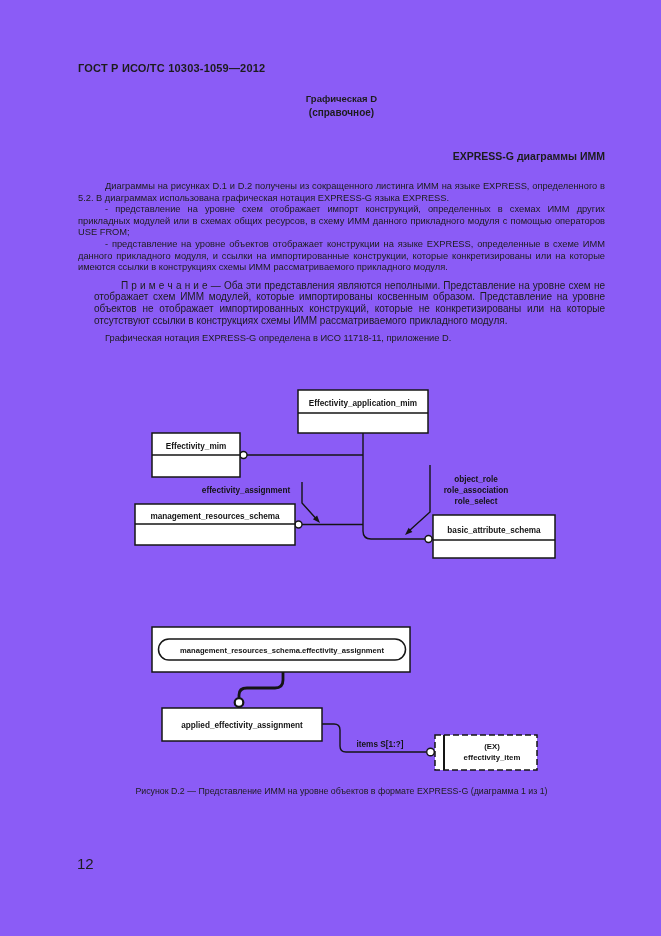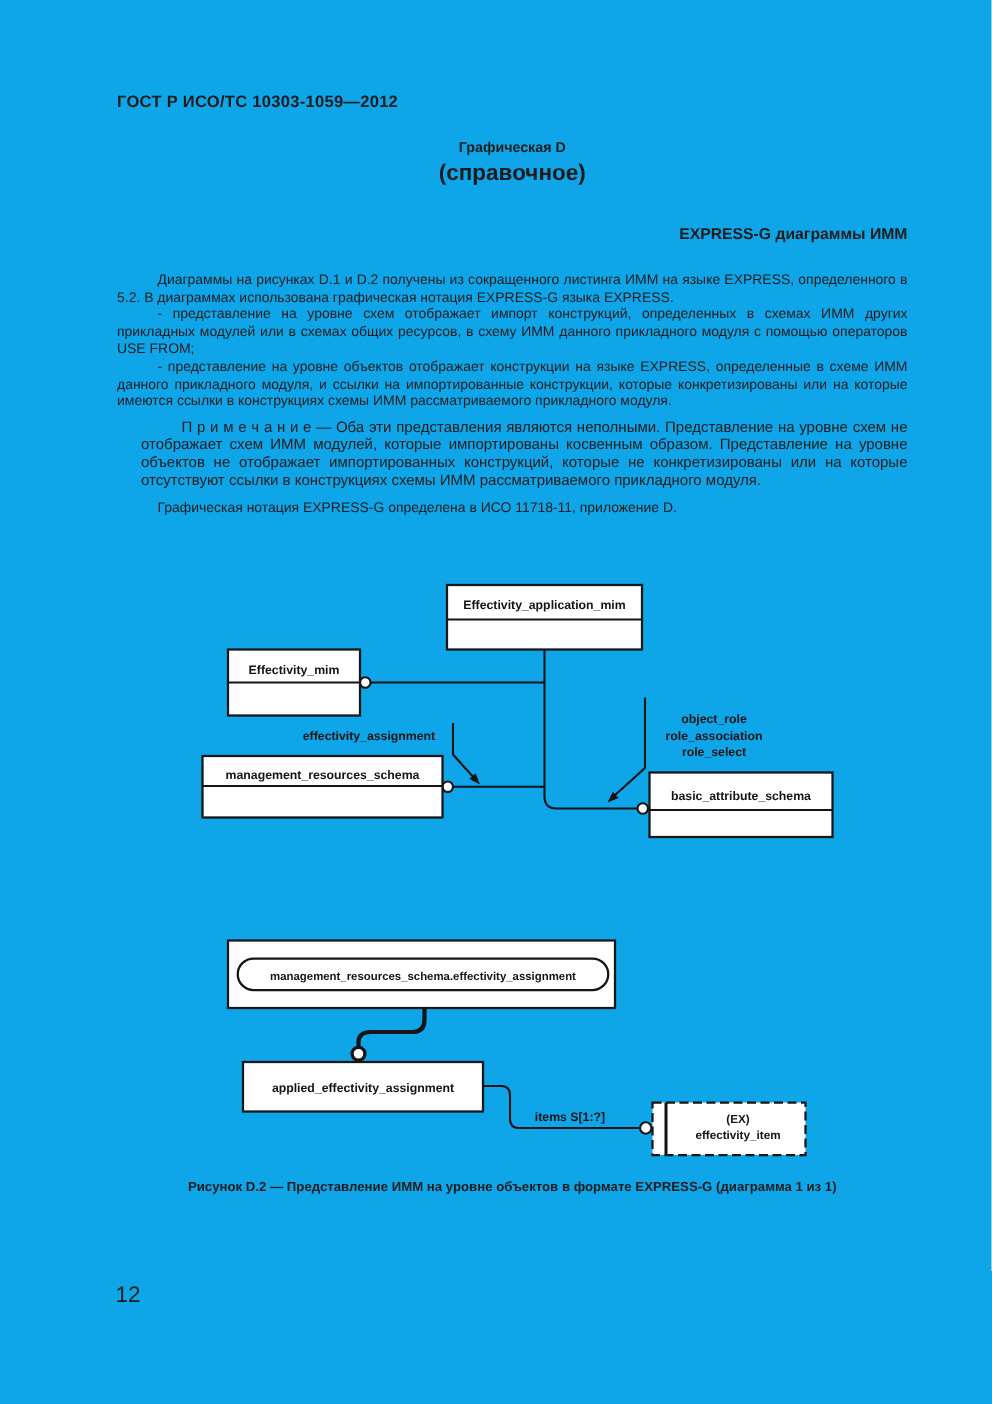--- a/index.html
+++ b/index.html
@@ -1,20 +1,20 @@
 <!DOCTYPE html>
 <html><head>
 <meta charset="utf-8">
 <style>
   html, body { margin: 0; padding: 0; background: #ffffff; }
   .page {
     position: relative;
     width: 661px;
     height: 936px;
-    background: #0ea5e9;
+    background: #8b5cf6;
     font-family: "Liberation Sans", "DejaVu Sans", sans-serif;
     color: #1c1c1c;
     overflow: hidden;
   }
   .doc-header {
     position: absolute;
     left: 78px; top: 62px;
     font-size: 11px;
     font-weight: bold;
     letter-spacing: 0.2px;
@@ -23,21 +23,21 @@
     position: absolute;
     left: 78px; top: 93px; width: 527px;
     text-align: center;
     font-size: 9.5px;
     font-weight: bold;
   }
   .annex-subtitle {
     position: absolute;
     left: 78px; top: 107px; width: 527px;
     text-align: center;
-    font-size: 15px;
+    font-size: 10px;
     font-weight: bold;
   }
   .section-title {
     position: absolute;
     left: 78px; top: 150px; width: 527px;
     margin: 0;
     text-align: right;
     font-size: 10.5px;
     font-weight: bold;
   }
@@ -57,21 +57,21 @@
     fill: #141414;
   }
   .fig-caption {
     position: absolute;
     left: 78px; width: 527px;
     text-align: center;
     font-size: 8.8px;
     color: #1c1c1c;
   }
   .caption-d1 { top: 573px; }
-  .caption-d2 { top: 786px; font-weight: bold; }
+  .caption-d2 { top: 786px; }
   .page-number {
     position: absolute;
     left: 77px; top: 855px;
     font-size: 15px;
   }
   .ln   { stroke: #141414; stroke-width: 1.4; fill: none; }
   .thick{ stroke: #141414; stroke-width: 2.8; fill: none; }
   .box  { stroke: #161616; stroke-width: 1.5; fill: #ffffff; }
   .dot  { stroke: #141414; stroke-width: 1.4; fill: #ffffff; }
   .dotb { stroke: #141414; stroke-width: 2.2; fill: #ffffff; }

